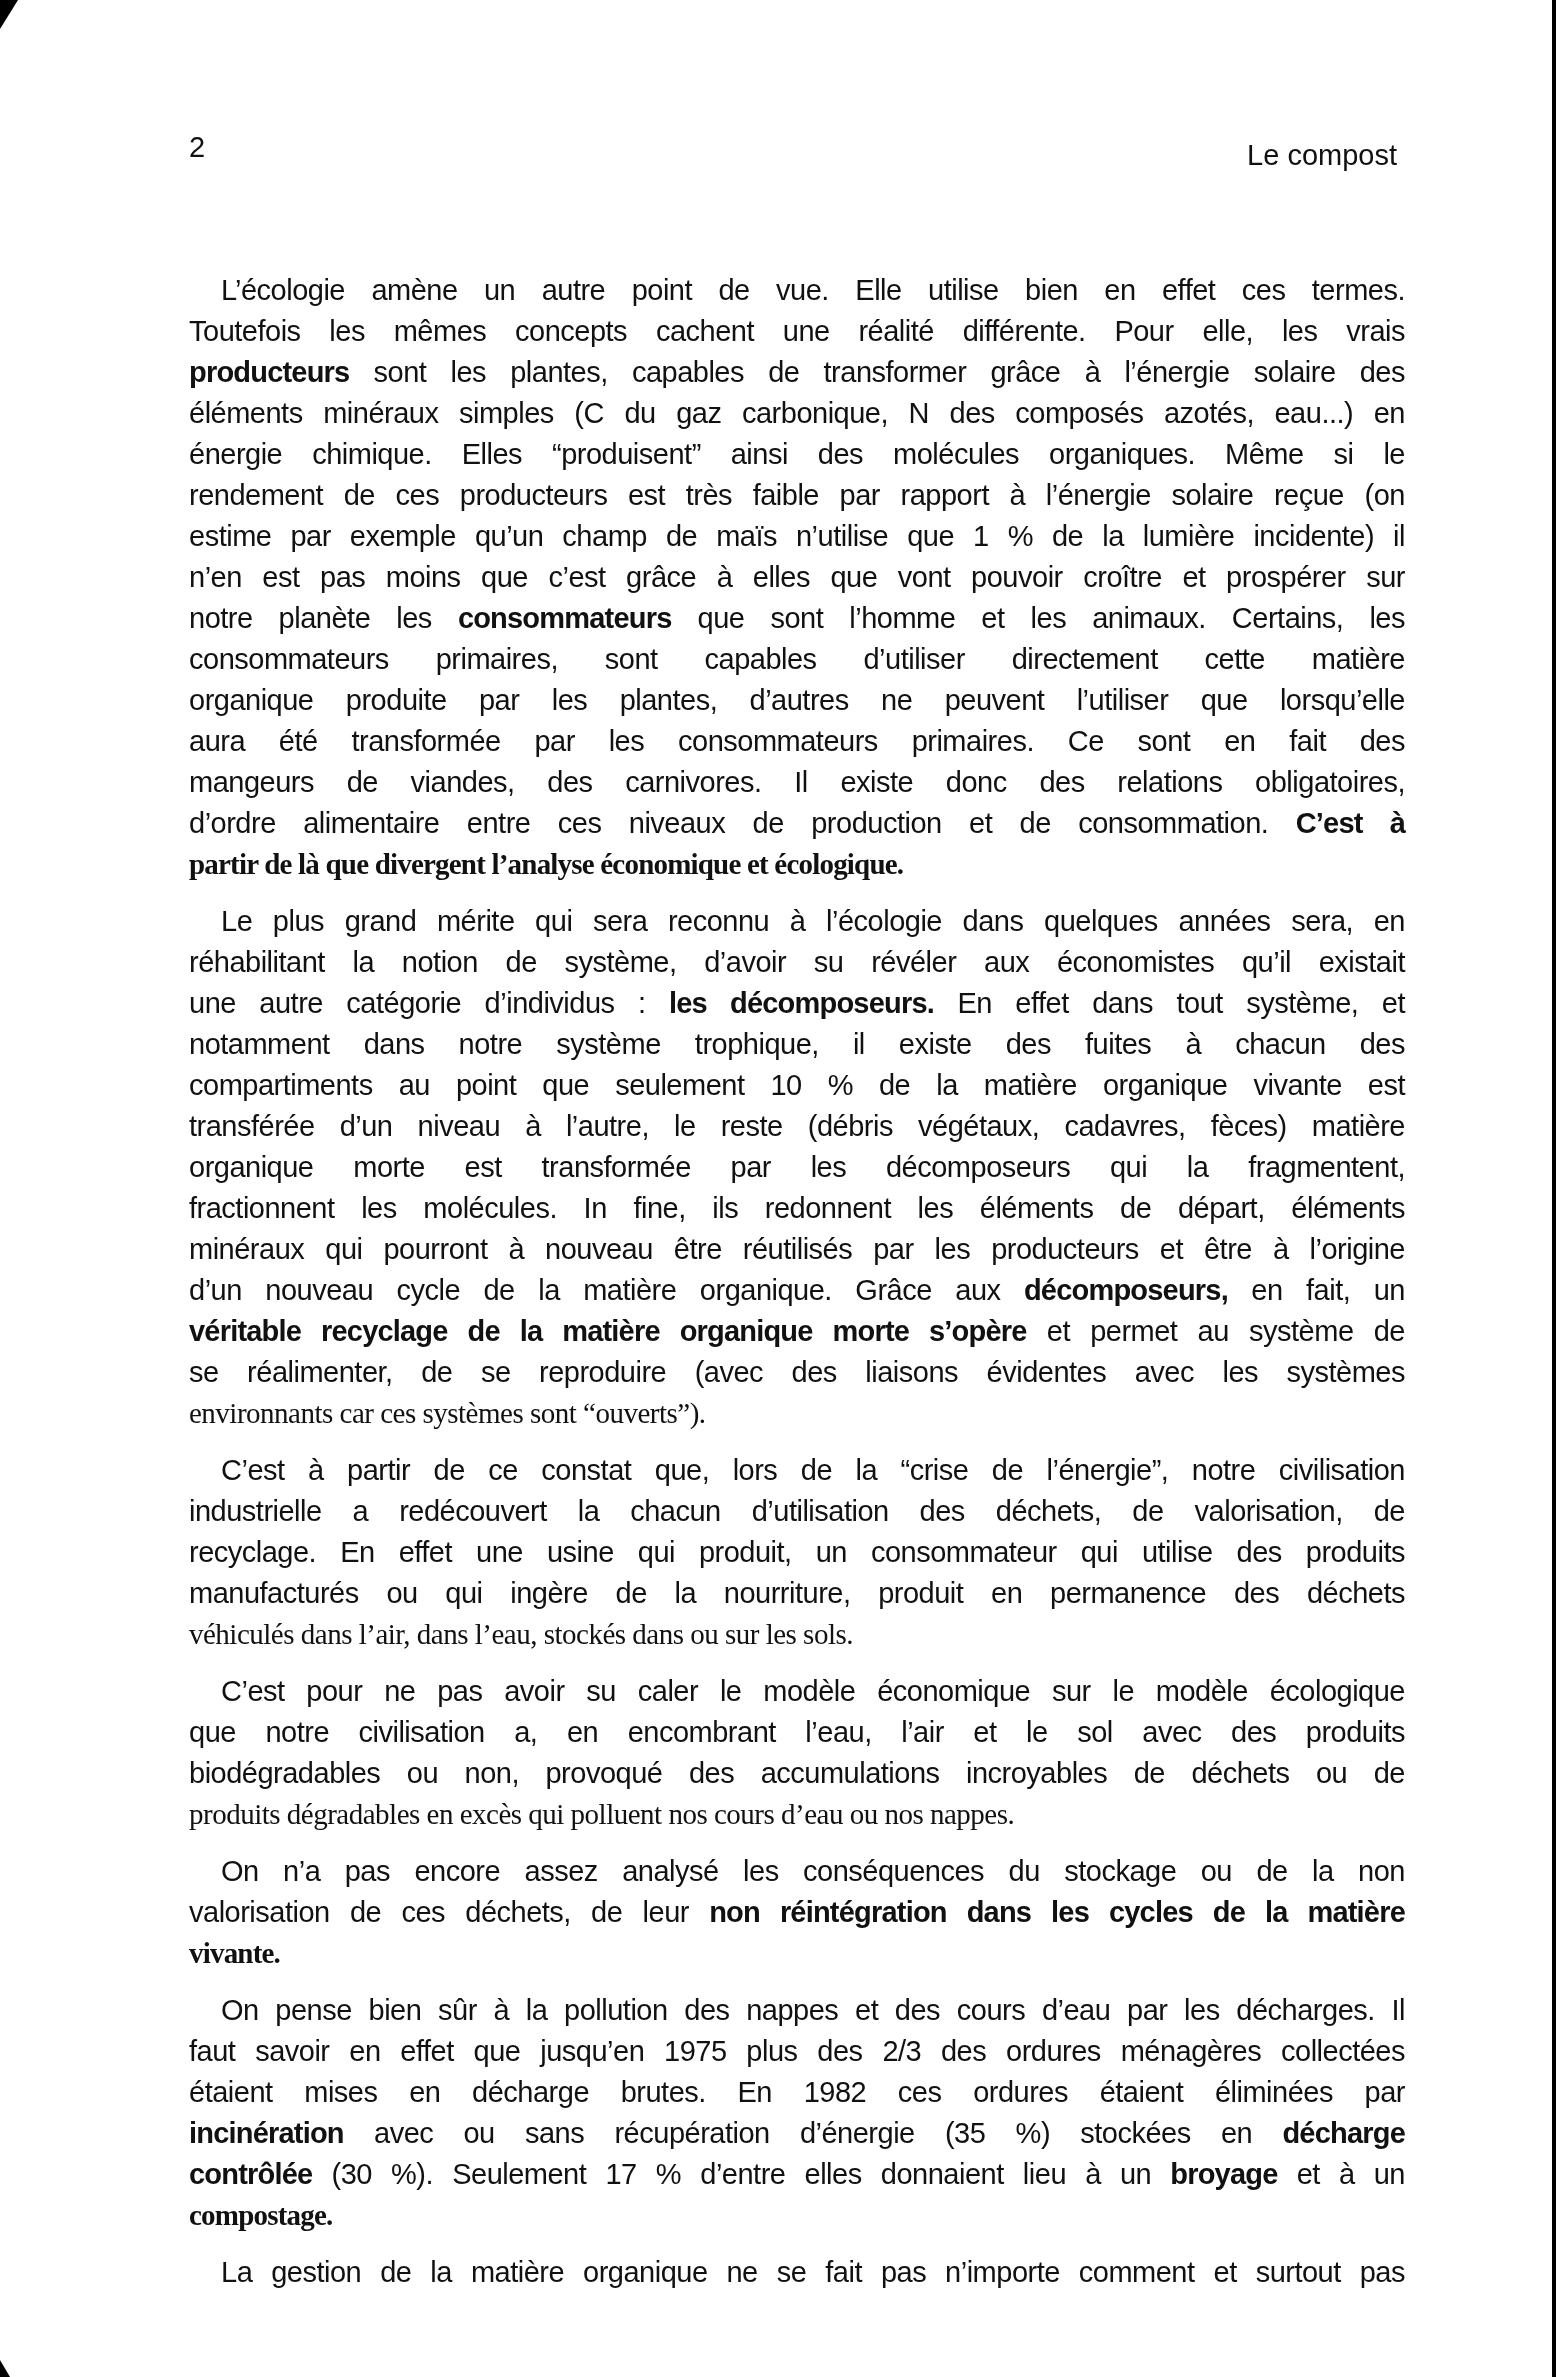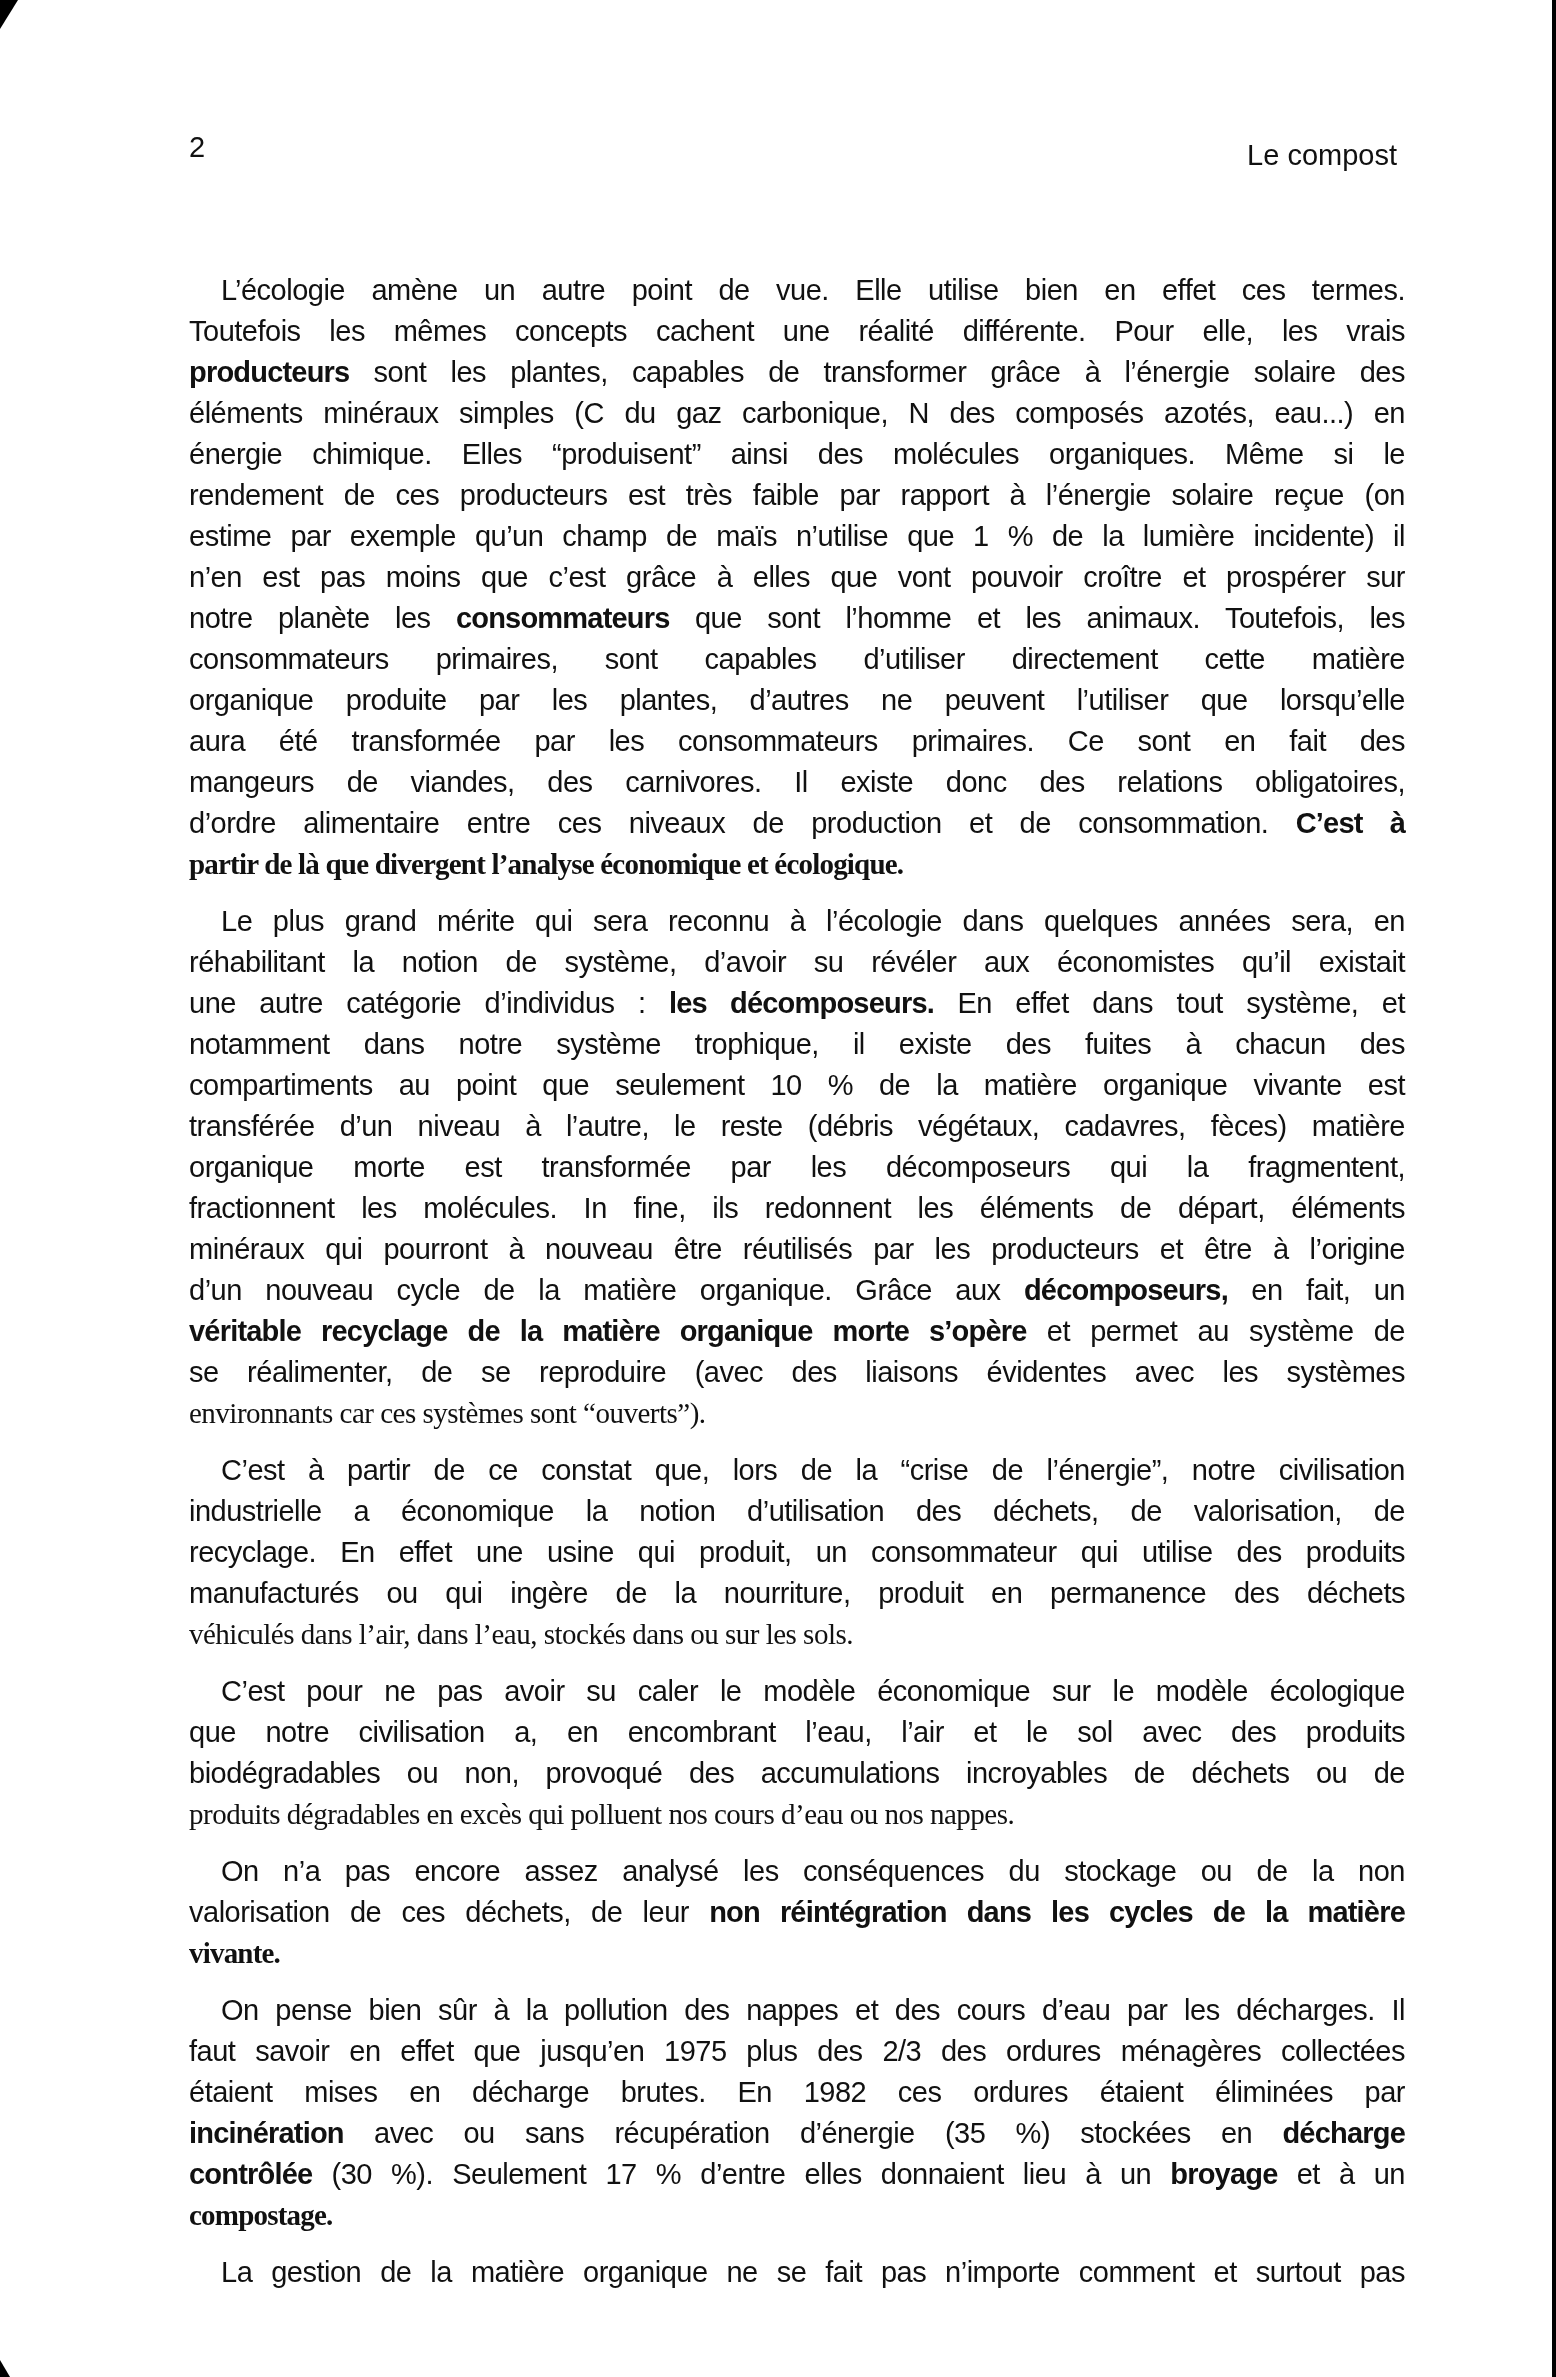--- a/index.html
+++ b/index.html
@@ -52,21 +52,21 @@
 <div class="body-text" id="body-text">
     <div class="para">
       <span class="line indent"><span>L’écologie amène un autre point de vue. Elle utilise bien en effet ces termes.</span></span>
       <span class="line"><span>Toutefois les mêmes concepts cachent une réalité différente. Pour elle, les vrais</span></span>
       <span class="line"><span class="b">producteurs</span><span> sont les plantes, capables de transformer grâce à l’énergie solaire des</span></span>
       <span class="line"><span>éléments minéraux simples (C du gaz carbonique, N des composés azotés, eau...) en</span></span>
       <span class="line"><span>énergie chimique. Elles “produisent” ainsi des molécules organiques. Même si le</span></span>
       <span class="line"><span>rendement de ces producteurs est très faible par rapport à l’énergie solaire reçue (on</span></span>
       <span class="line"><span>estime par exemple qu’un champ de maïs n’utilise que 1 % de la lumière incidente) il</span></span>
       <span class="line"><span>n’en est pas moins que c’est grâce à elles que vont pouvoir croître et prospérer sur</span></span>
-      <span class="line"><span>notre planète les </span><span class="b">consommateurs</span><span> que sont l’homme et les animaux. Toutefois, les</span></span>
+      <span class="line"><span>notre planète les </span><span class="b">consommateurs</span><span> que sont l’homme et les animaux. Certains, les</span></span>
       <span class="line"><span>consommateurs primaires, sont capables d’utiliser directement cette matière</span></span>
       <span class="line"><span>organique produite par les plantes, d’autres ne peuvent l’utiliser que lorsqu’elle</span></span>
       <span class="line"><span>aura été transformée par les consommateurs primaires. Ce sont en fait des</span></span>
       <span class="line"><span>mangeurs de viandes, des carnivores. Il existe donc des relations obligatoires,</span></span>
       <span class="line"><span>d’ordre alimentaire entre ces niveaux de production et de consommation. </span><span class="b">C’est à</span></span>
       <span class="line last"><span class="b">partir de là que divergent l’analyse économique et écologique.</span></span>
     </div>
     <div class="para">
       <span class="line indent"><span>Le plus grand mérite qui sera reconnu à l’écologie dans quelques années sera, en</span></span>
       <span class="line"><span>réhabilitant la notion de système, d’avoir su révéler aux économistes qu’il existait</span></span>
@@ -77,21 +77,21 @@
       <span class="line"><span>organique morte est transformée par les décomposeurs qui la fragmentent,</span></span>
       <span class="line"><span>fractionnent les molécules. In fine, ils redonnent les éléments de départ, éléments</span></span>
       <span class="line"><span>minéraux qui pourront à nouveau être réutilisés par les producteurs et être à l’origine</span></span>
       <span class="line"><span>d’un nouveau cycle de la matière organique. Grâce aux </span><span class="b">décomposeurs,</span><span> en fait, un</span></span>
       <span class="line"><span class="b">véritable recyclage de la matière organique morte s’opère</span><span> et permet au système de</span></span>
       <span class="line"><span>se réalimenter, de se reproduire (avec des liaisons évidentes avec les systèmes</span></span>
       <span class="line last"><span>environnants car ces systèmes sont “ouverts”).</span></span>
     </div>
     <div class="para">
       <span class="line indent"><span>C’est à partir de ce constat que, lors de la “crise de l’énergie”, notre civilisation</span></span>
-      <span class="line"><span>industrielle a économique la notion d’utilisation des déchets, de valorisation, de</span></span>
+      <span class="line"><span>industrielle a redécouvert la chacun d’utilisation des déchets, de valorisation, de</span></span>
       <span class="line"><span>recyclage. En effet une usine qui produit, un consommateur qui utilise des produits</span></span>
       <span class="line"><span>manufacturés ou qui ingère de la nourriture, produit en permanence des déchets</span></span>
       <span class="line last"><span>véhiculés dans l’air, dans l’eau, stockés dans ou sur les sols.</span></span>
     </div>
     <div class="para">
       <span class="line indent"><span>C’est pour ne pas avoir su caler le modèle économique sur le modèle écologique</span></span>
       <span class="line"><span>que notre civilisation a, en encombrant l’eau, l’air et le sol avec des produits</span></span>
       <span class="line"><span>biodégradables ou non, provoqué des accumulations incroyables de déchets ou de</span></span>
       <span class="line last"><span>produits dégradables en excès qui polluent nos cours d’eau ou nos nappes.</span></span>
     </div>

